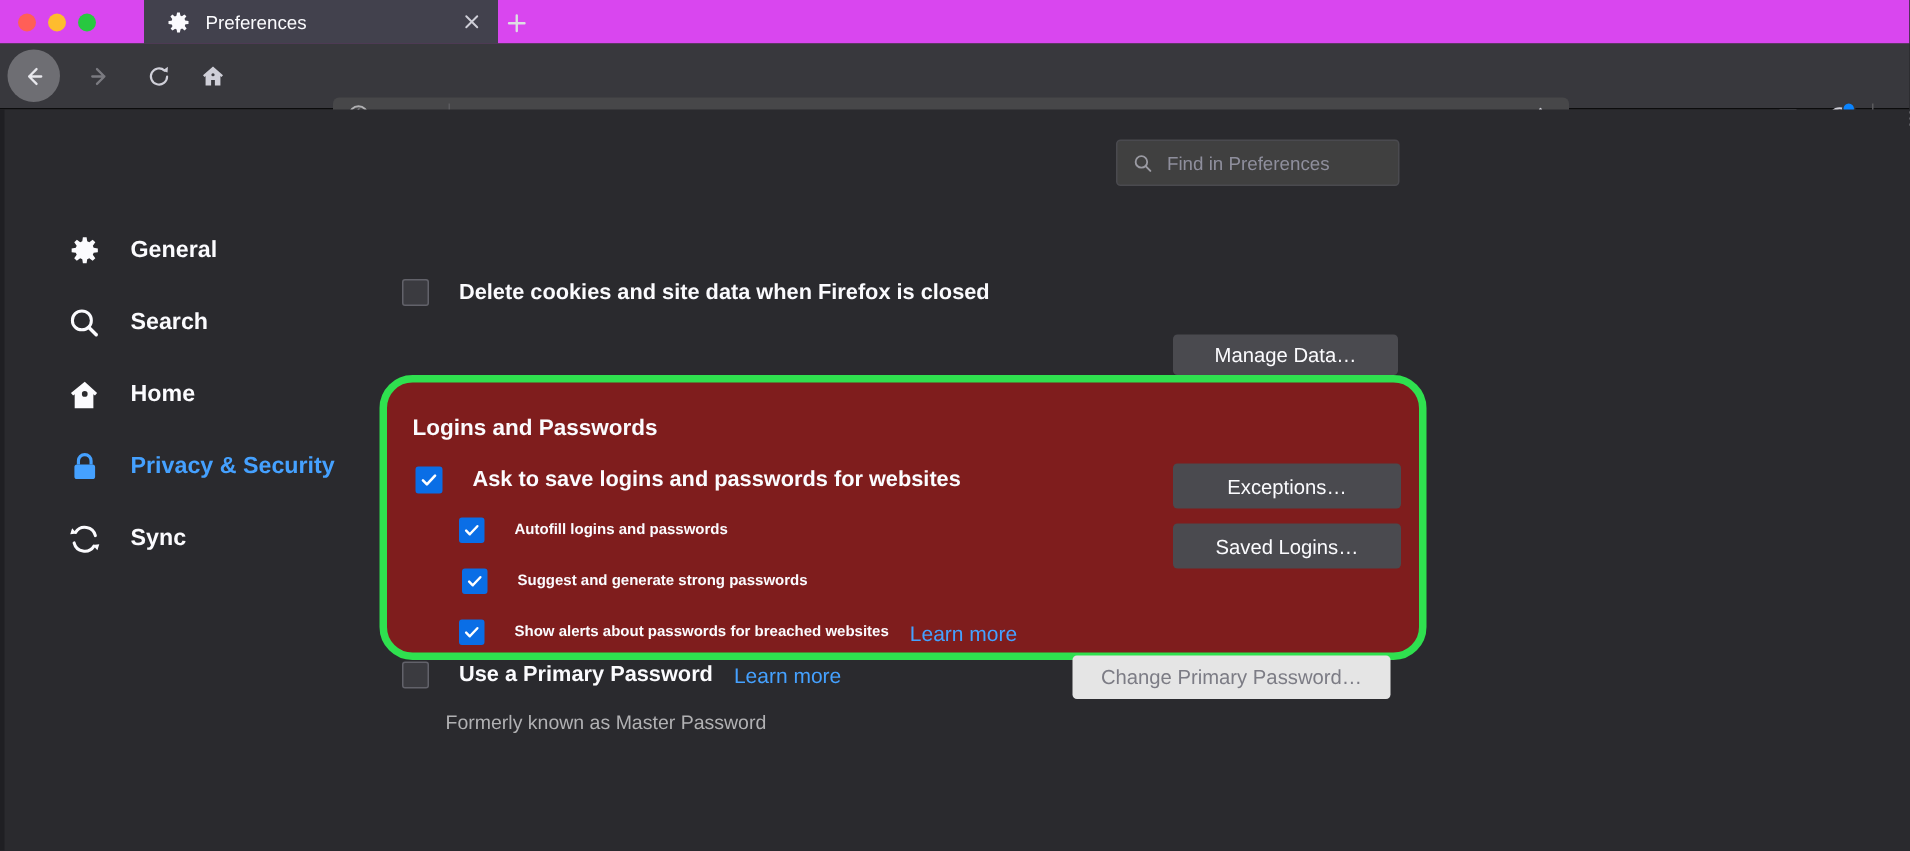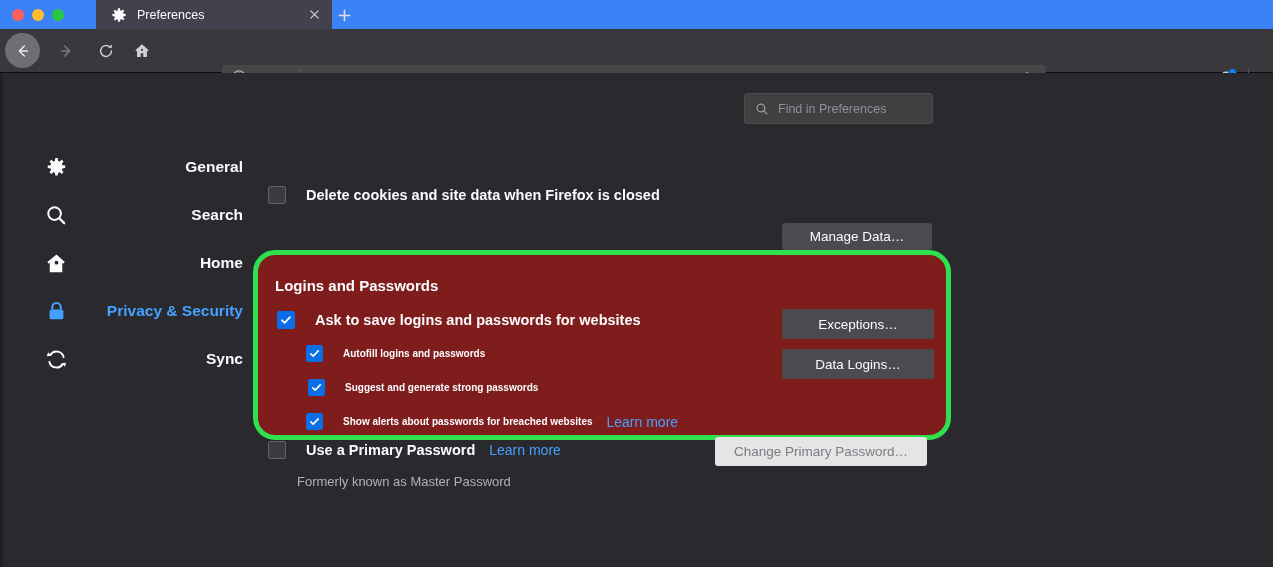--- a/index.html
+++ b/index.html
@@ -10,21 +10,21 @@
     background: #2a2a2e;
     font-family: "Liberation Sans", sans-serif;
     overflow: hidden;
     -webkit-font-smoothing: antialiased;
   }
   .window { position: relative; width: 1273px; height: 567px; overflow: hidden; }
 
   
   .tabbar {
     position: absolute; top: 0; left: 0; width: 1273px; height: 29px;
-    background: #3b82f6;
+    background: #d946ef;
   }
   .traffic { position: absolute; top: 9px; left: 12px; display: flex; gap: 8px; }
   .light { width: 12px; height: 12px; border-radius: 50%; }
   .light.red { background: #ff5f57; }
   .light.yellow { background: #febc2e; }
   .light.green { background: #28c840; }
 
   .tab {
     position: absolute; top: 0; left: 96px; width: 236px; height: 29px;
     background: #42414d;
@@ -104,21 +104,21 @@
     position: absolute; top: 20px; left: 741px; width: 187px; height: 29px;
     background: #404040; border: 1px solid #4a4a4f; border-radius: 3px;
     display: flex; align-items: center;
   }
   .search-icon-wrap { margin-left: 10px; width: 14px; height: 14px; flex: none; }
   .search-ph { margin-left: 9px; color: #8f8f9d; font-size: 12.5px; }
 
   
   .sidebar { position: absolute; top: 70px; left: 40px; width: 200px; }
   .side-item {
-    display: flex; align-items: center; height: 48px; justify-content: space-between;
+    display: flex; align-items: center; height: 48px;
   }
   .side-icon { width: 26px; height: 26px; flex: none; display: flex; align-items: center; justify-content: center; }
   .side-label { margin-left: 18px; font-size: 15.5px; color: #fbfbfe; font-weight: bold; }
   .side-item.active .side-label { color: #45a1ff; font-weight: bold; }
 
   
   .row-delete-cookies {
     position: absolute; top: 113px; left: 265px;
     display: flex; align-items: center;
   }
@@ -394,21 +394,21 @@
         <span class="cb on small">
           <svg viewBox="0 0 16 16" width="13" height="13">
               <path stroke="#fff" stroke-width="2" fill="none" stroke-linecap="round" stroke-linejoin="round" d="M3.4 8.3l3 3 6.2-6.6"></path>
             </svg>
         </span>
         <span class="rowlabel">Show alerts about passwords for breached websites</span>
         <span class="link">Learn more</span>
       </div>
 
       <button class="btn btn-exceptions">Exceptions…</button>
-      <button class="btn btn-saved-logins">Data Logins…</button>
+      <button class="btn btn-saved-logins">Saved Logins…</button>
     </div>
 
     <div class="row-primary">
       <span class="cb off"></span>
       <span class="rowlabel">Use a Primary Password</span>
       <span class="link">Learn more</span>
     </div>
 
     <button class="btn disabled btn-change-primary">Change Primary Password…</button>
 

